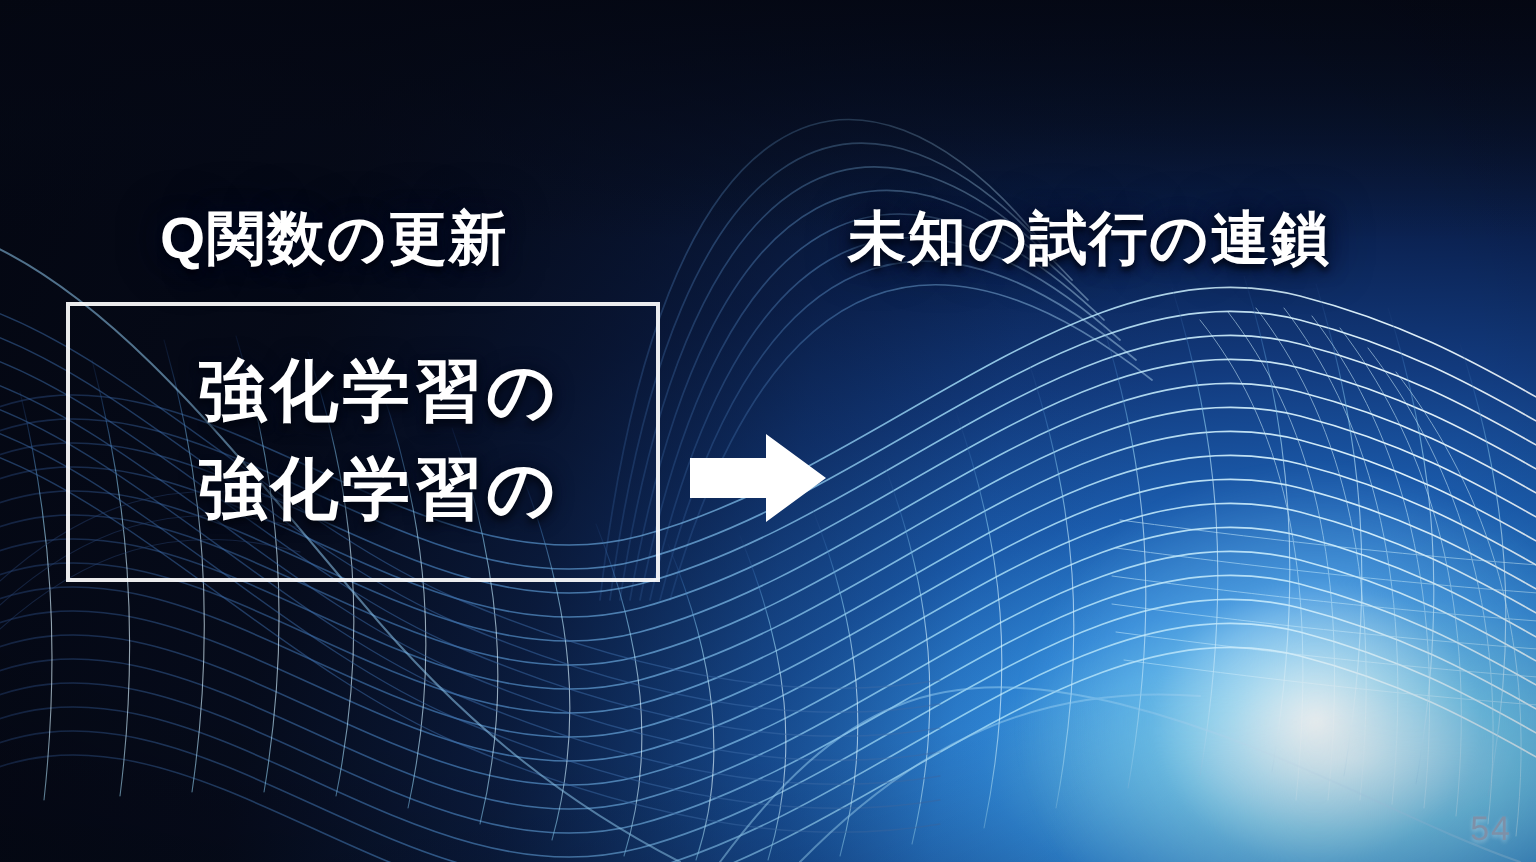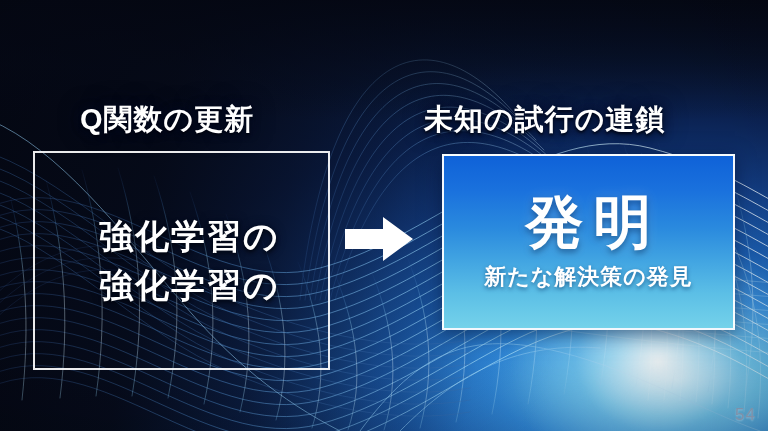--- a/index.html
+++ b/index.html
@@ -61,21 +61,21 @@
     white-space: nowrap;
     text-shadow: 0 0 10px rgba(0,10,35,0.95), 0 0 22px rgba(0,8,30,0.8), 0 2px 3px rgba(0,0,0,0.8);
   }
   #heading-left  { left: 80px;  top: 100px; }
   #heading-right { left: 424px; top: 100px; }
 
   
   .panel-left {
     position: absolute;
     left: 33px; top: 151px;
-    width: 297px; height: 219px;
+    width: 297px; height: 140px;
     border: 2px solid rgba(255,255,255,0.92);
     display: flex;
     flex-direction: column;
     align-items: center;
     justify-content: center;
     gap: 4px;
     padding-left: 16px;
   }
   .panel-left .line {
     color: #ffffff;
@@ -283,20 +283,16 @@
       <div class="line">強化学習の</div>
       <div class="line">強化学習の</div>
     </div>
 
     <div class="arrow">
       <svg viewBox="0 0 68 48" xmlns="http://www.w3.org/2000/svg" aria-hidden="true">
         <polygon points="0,14 38,14 38,2 68,24 38,46 38,34 0,34" fill="#ffffff"></polygon>
       </svg>
     </div>
 
-    <div class="panel-right">
-      <div class="big">発明</div>
-      <div class="sub">新たな解決策の発見</div>
-    </div>
 
     <div class="page-number">54</div>
   </div>
 </div>
 
 </body></html>

